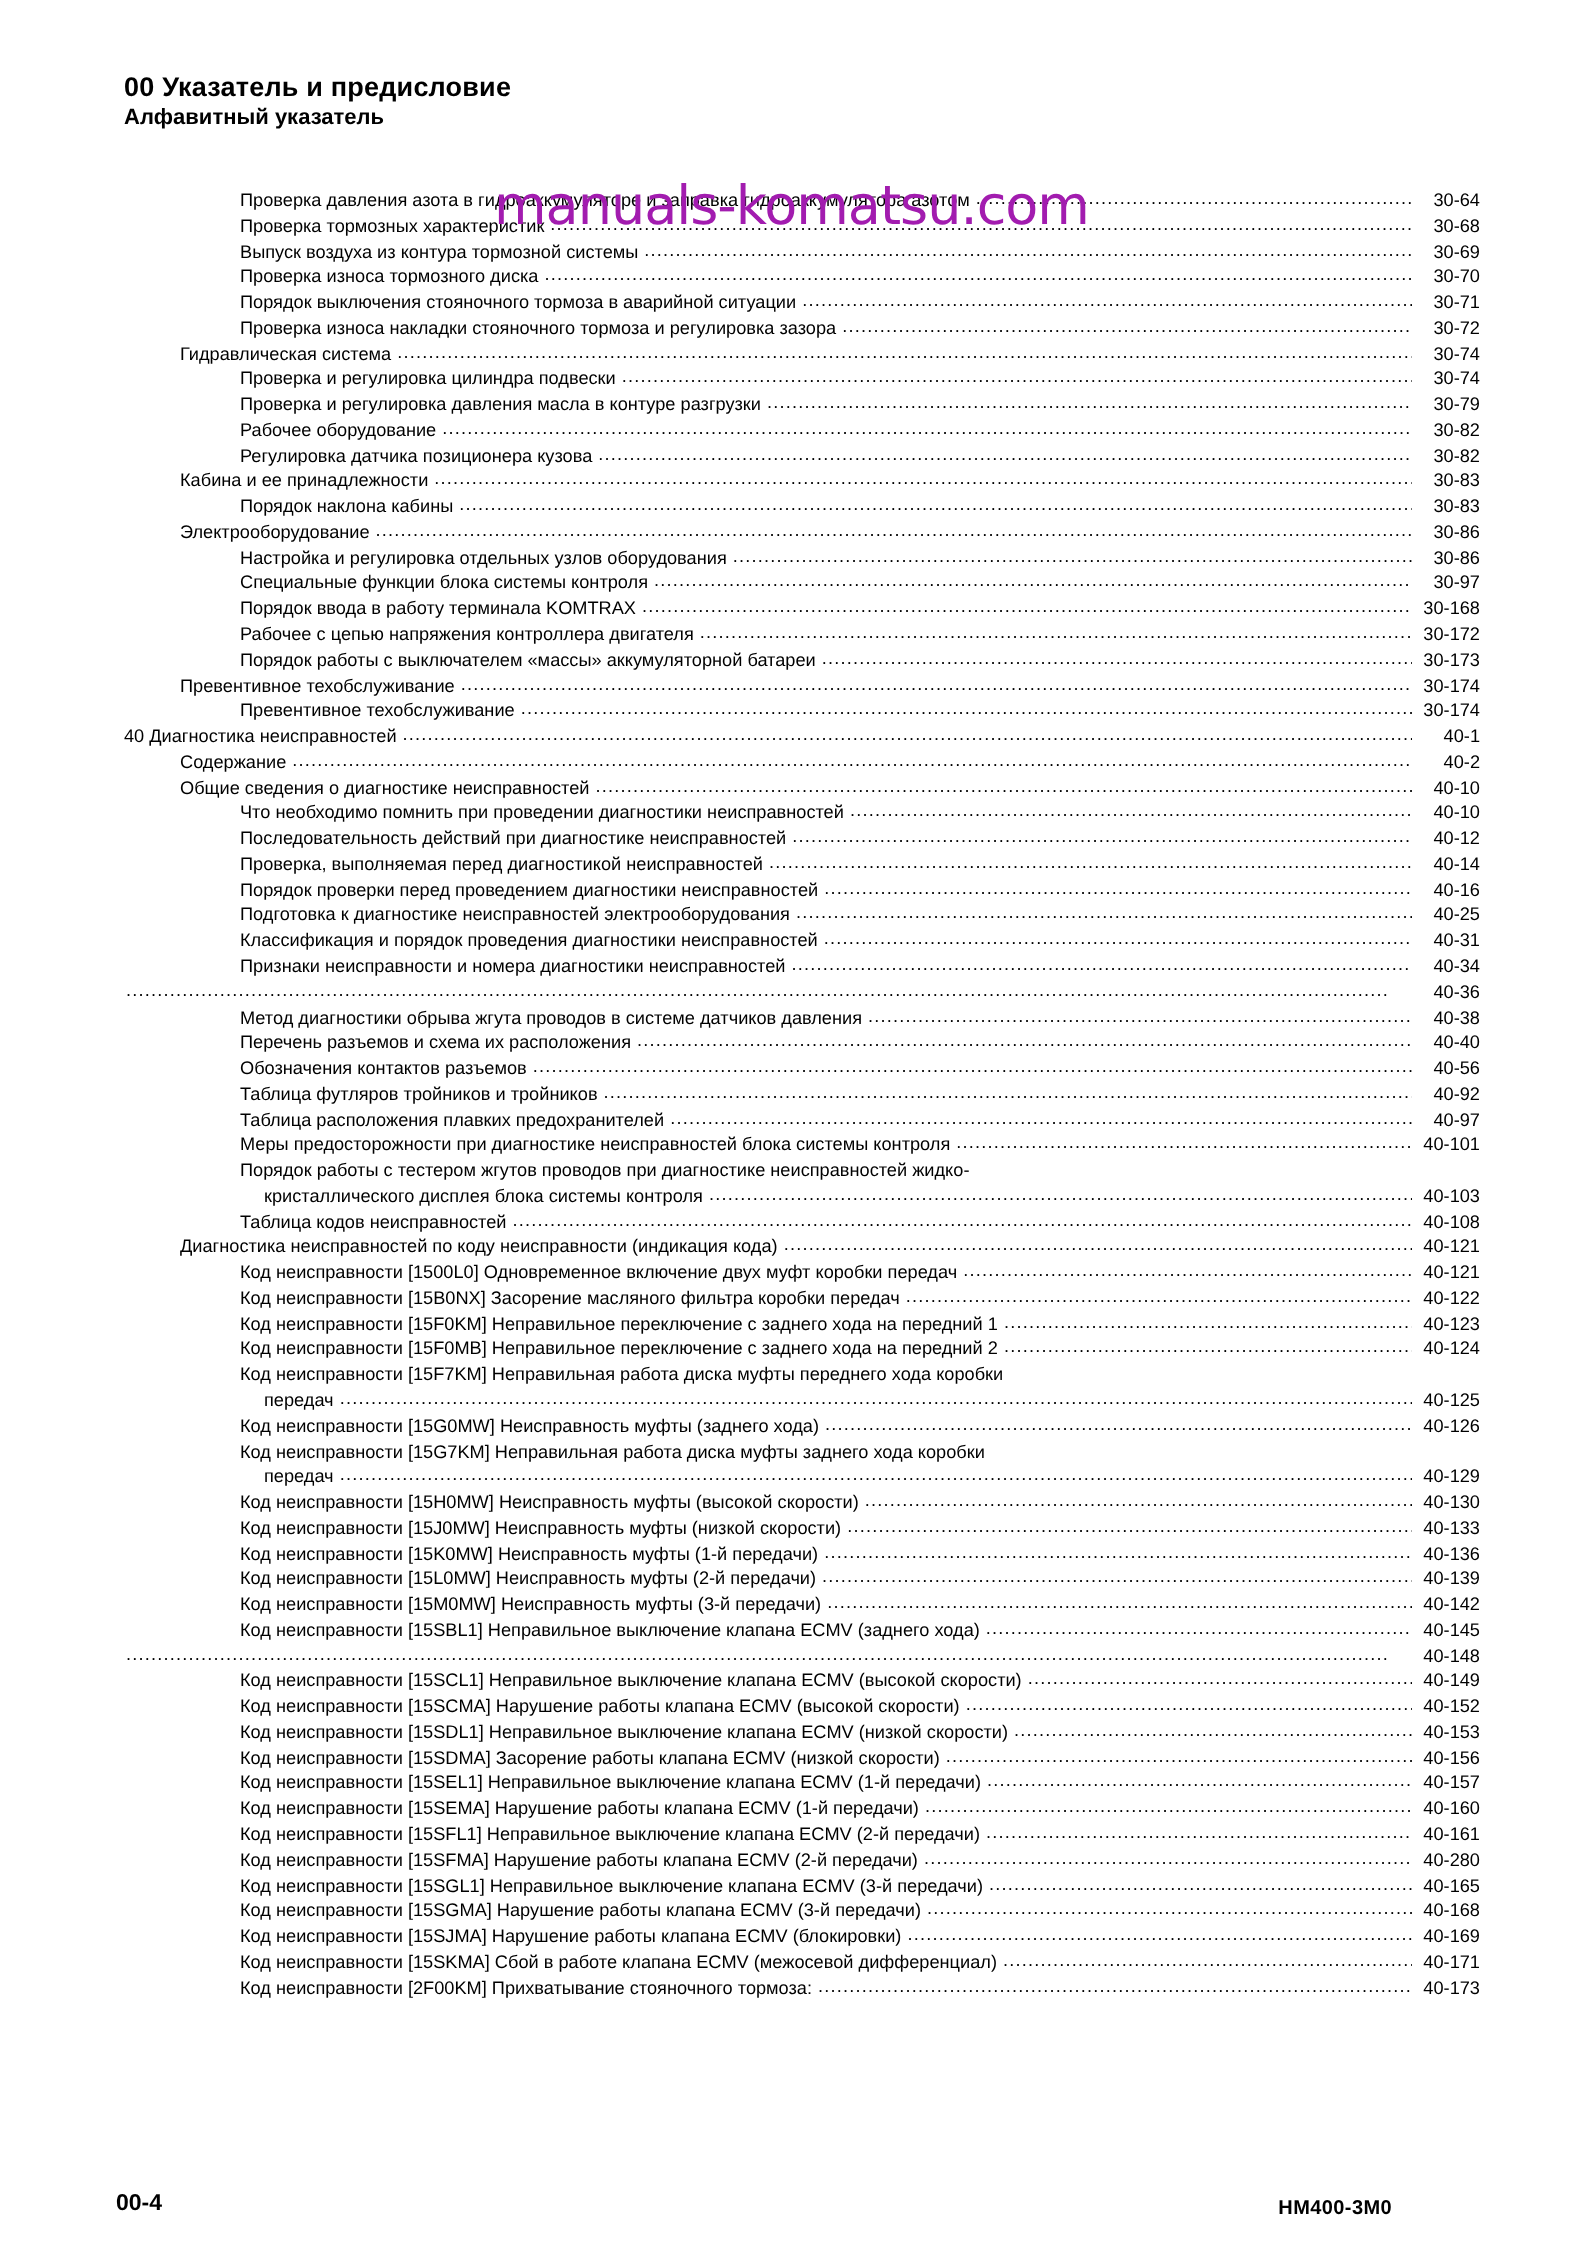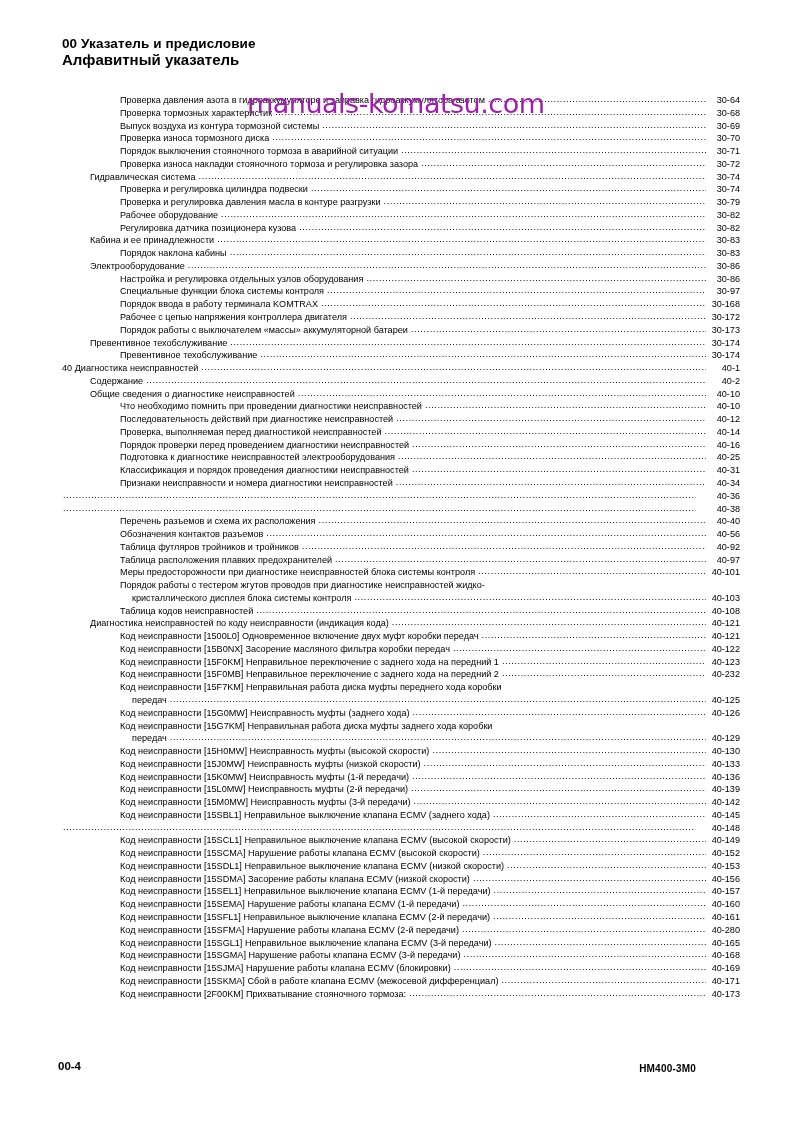--- a/index.html
+++ b/index.html
@@ -31,21 +31,21 @@
     width: 672px;
   }
   .header-title {
     font-size: 13.5px;
     font-weight: bold;
     letter-spacing: 0.1px;
     line-height: 16px;
     white-space: nowrap;
   }
   .header-sub {
-    font-size: 15px;
+    font-size: 11px;
     font-weight: bold;
     line-height: 13px;
     margin-top: 1px;
     white-space: nowrap;
   }
 
   
   .toc {
     position: absolute;
     left: 62px;
@@ -102,21 +102,21 @@
     color: #a21caf;
     white-space: nowrap;
     font-family: "DejaVu Sans", sans-serif;
     pointer-events: none;
   }
 
   
   .footer {
     position: absolute;
     left: 0;
-    top: 1060px;
+    top: 1096px;
     width: 748px;
     height: 20px;
   }
   .footer-left {
     position: absolute;
     left: 58px;
     top: 0;
     font-size: 11.5px;
     font-weight: bold;
   }
@@ -293,20 +293,21 @@
       <div class="toc-row lvl3">
         <span class="toc-label">Признаки неисправности и номера диагностики неисправностей</span>
         <span class="toc-leader">..........................................................................................................................................................................................................</span>
         <span class="toc-page">40-34</span>
       </div>
       <div class="toc-row lvl3">
         <span class="toc-leader">..........................................................................................................................................................................................................</span>
         <span class="toc-page">40-36</span>
       </div>
       <div class="toc-row lvl3">
+        <span class="toc-label">Метод диагностики обрыва жгута проводов в системе датчиков давления</span>
         <span class="toc-leader">..........................................................................................................................................................................................................</span>
         <span class="toc-page">40-38</span>
       </div>
       <div class="toc-row lvl3">
         <span class="toc-label">Перечень разъемов и схема их расположения</span>
         <span class="toc-leader">..........................................................................................................................................................................................................</span>
         <span class="toc-page">40-40</span>
       </div>
       <div class="toc-row lvl3">
         <span class="toc-label">Обозначения контактов разъемов</span>
@@ -357,21 +358,21 @@
         <span class="toc-page">40-122</span>
       </div>
       <div class="toc-row lvl3">
         <span class="toc-label">Код неисправности [15F0KM] Неправильное переключение с заднего хода на передний 1</span>
         <span class="toc-leader">..........................................................................................................................................................................................................</span>
         <span class="toc-page">40-123</span>
       </div>
       <div class="toc-row lvl3">
         <span class="toc-label">Код неисправности [15F0MB] Неправильное переключение с заднего хода на передний 2</span>
         <span class="toc-leader">..........................................................................................................................................................................................................</span>
-        <span class="toc-page">40-232</span>
+        <span class="toc-page">40-124</span>
       </div>
       <div class="toc-row lvl3 noleader">
         <span class="toc-label">Код неисправности [15F7KM] Неправильная работа диска муфты переднего хода коробки</span>
       </div>
       <div class="toc-row lvl3w">
         <span class="toc-label">передач</span>
         <span class="toc-leader">..........................................................................................................................................................................................................</span>
         <span class="toc-page">40-125</span>
       </div>
       <div class="toc-row lvl3">

